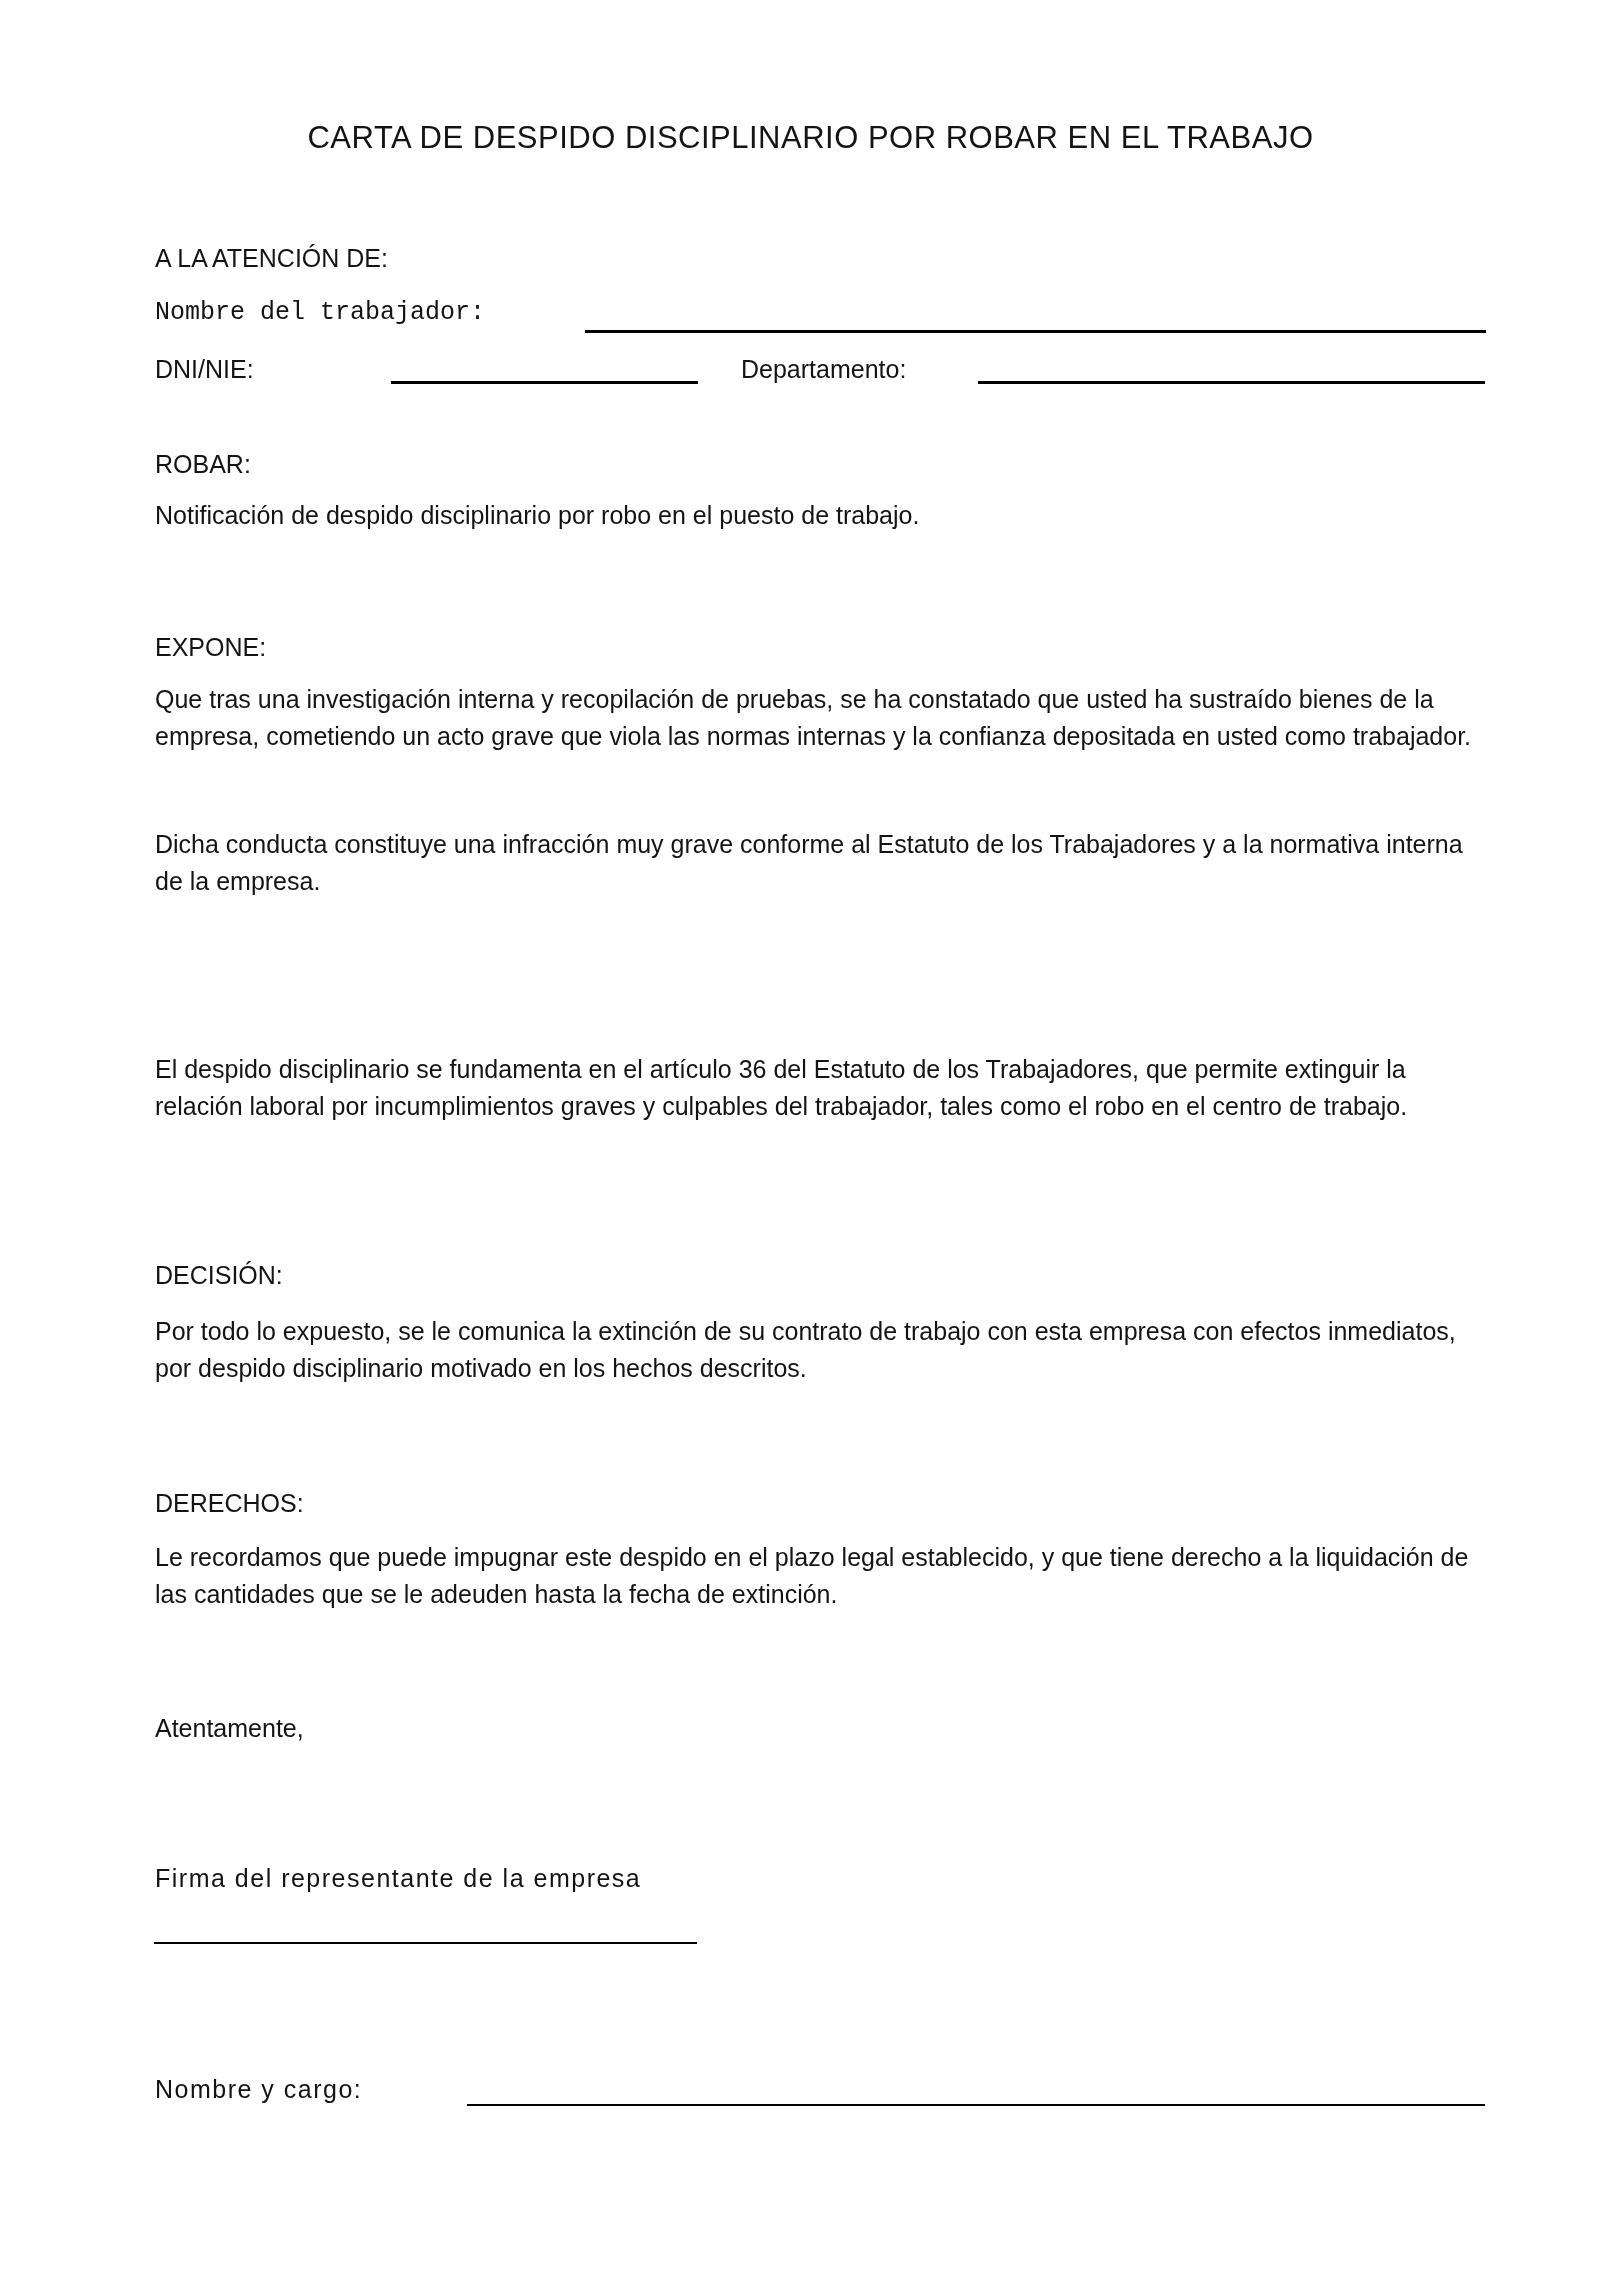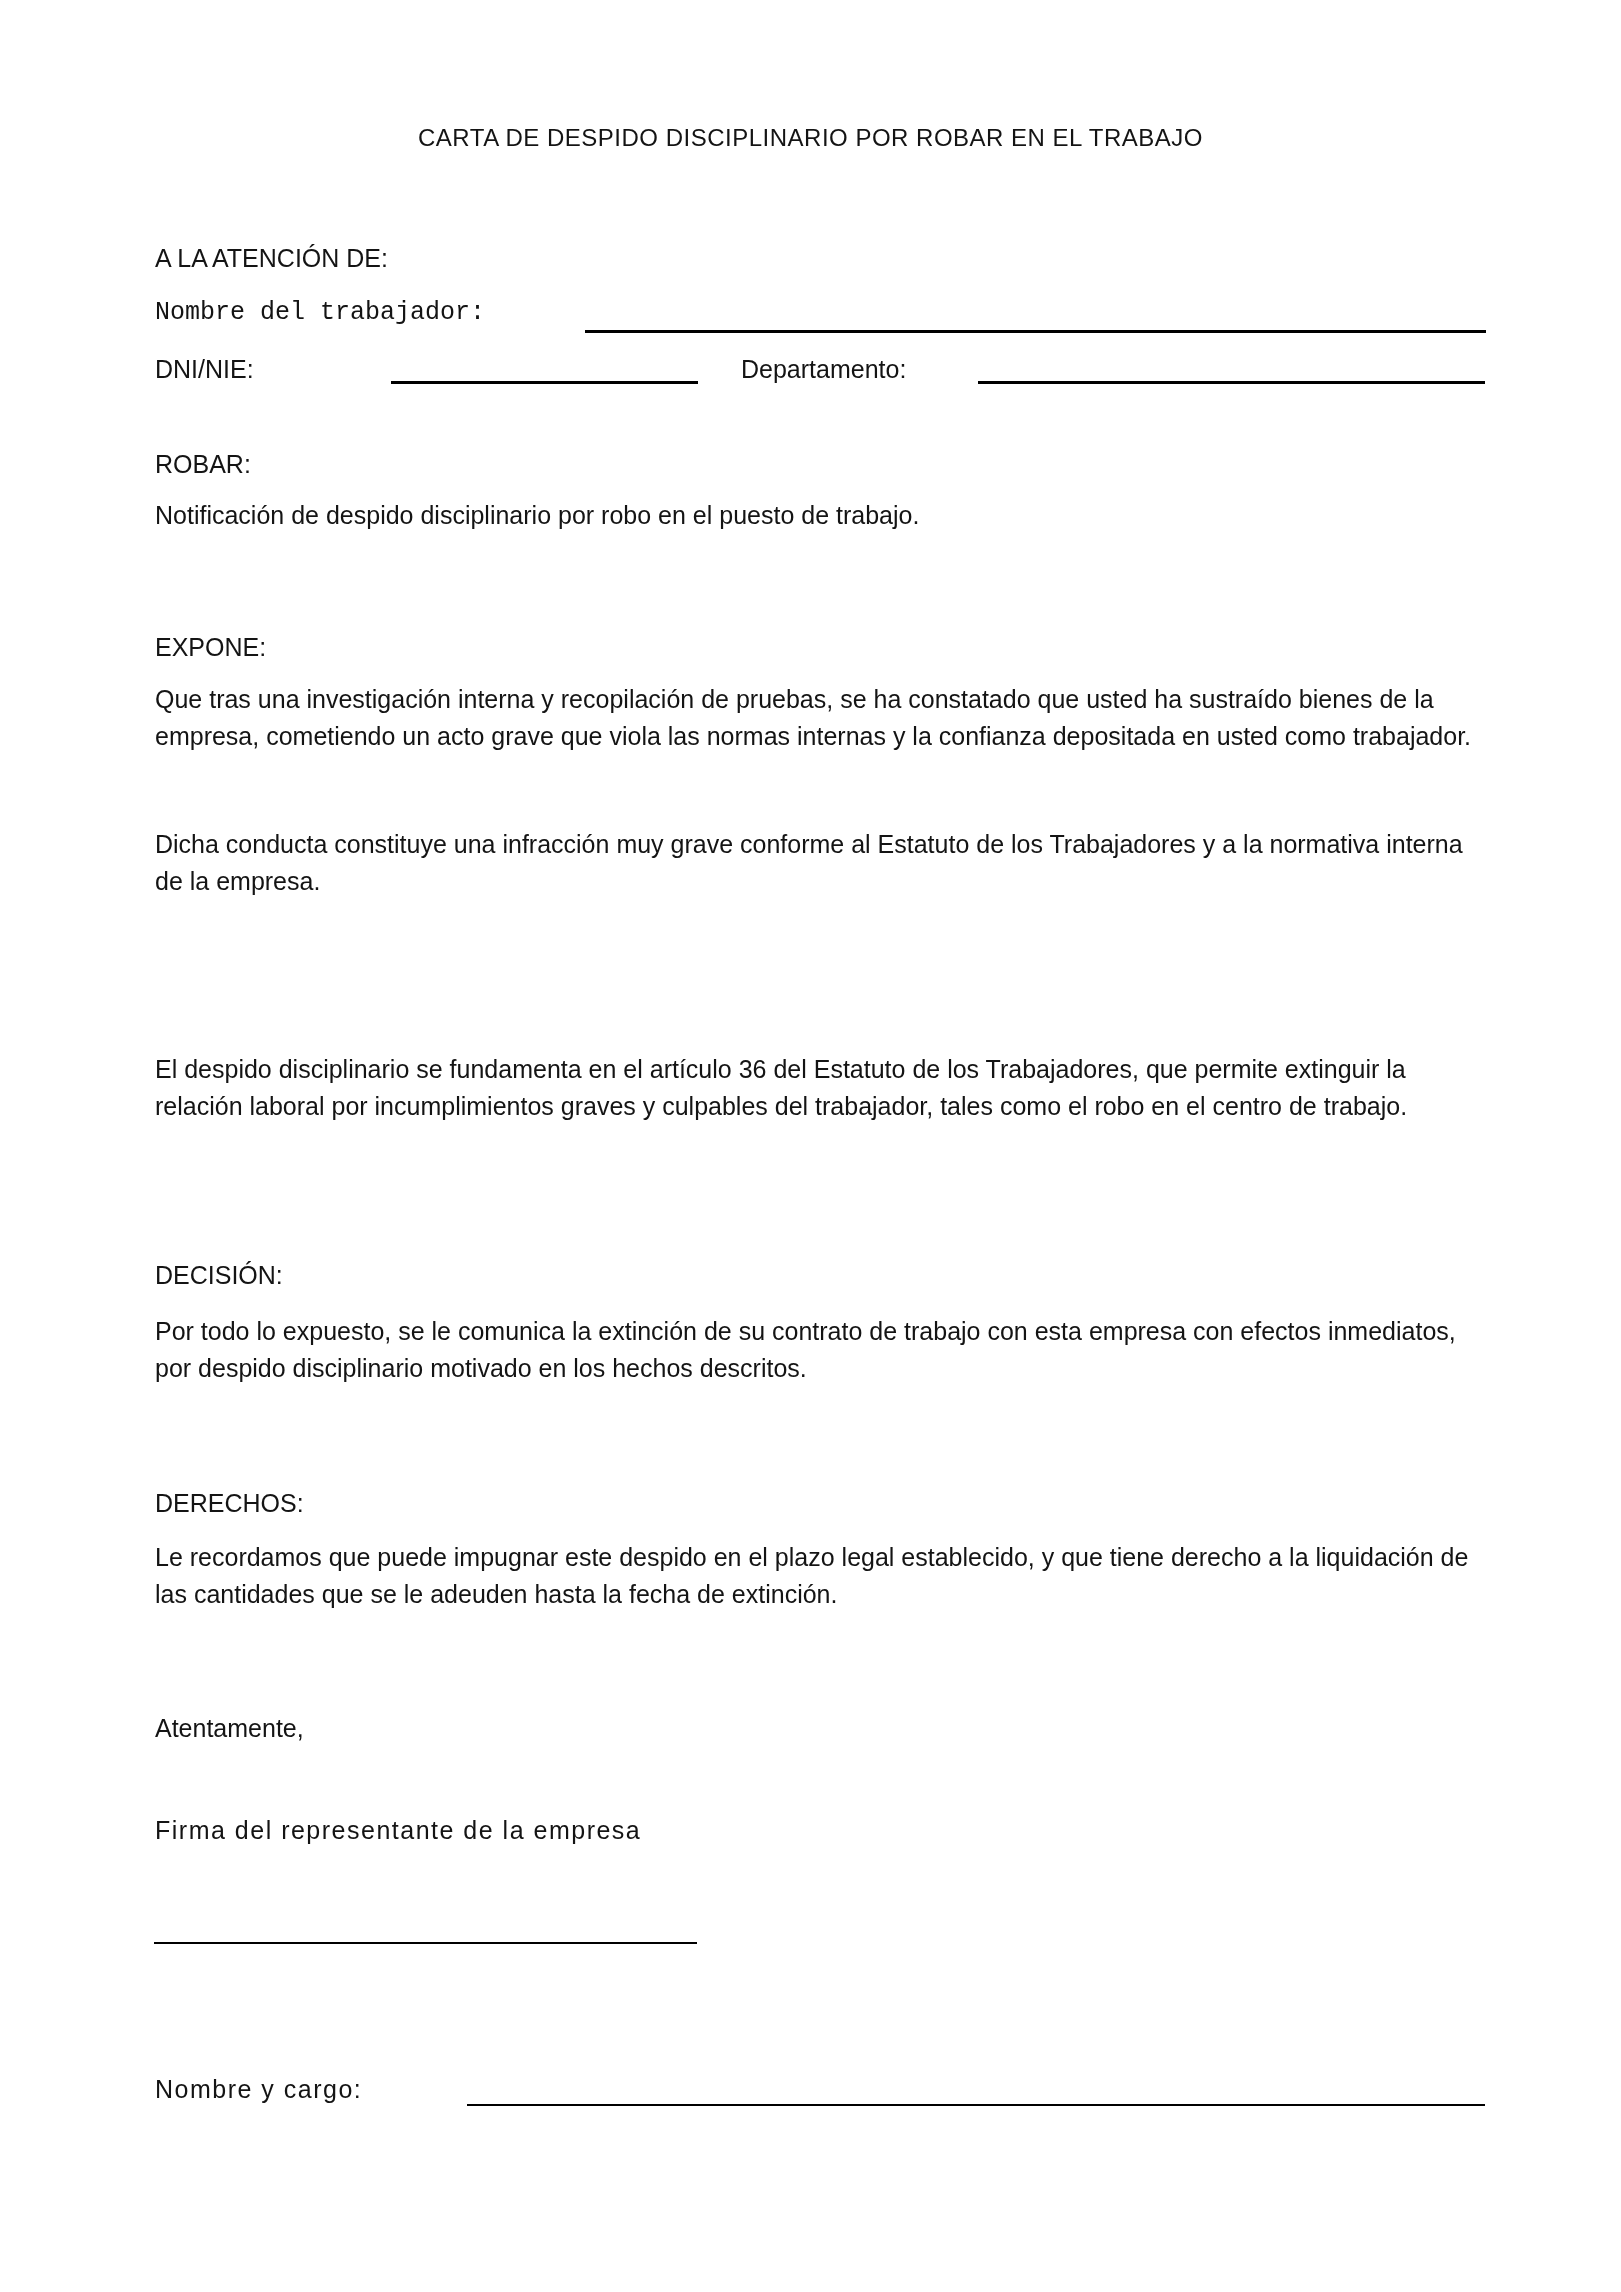--- a/index.html
+++ b/index.html
@@ -11,21 +11,21 @@
     background: #ffffff;
     font-family: "Liberation Sans", "DejaVu Sans", sans-serif;
     color: #141414;
     overflow: hidden;
   }
   .doc-title {
     position: absolute;
     left: 0;
     width: 1621px;
     text-align: center;
-    font-size: 24px;
+    font-size: 31px;
     line-height: 43px;
     font-weight: 400;
     letter-spacing: 0.5px;
     white-space: nowrap;
   }
   .body-text {
     position: absolute;
     left: 155px;
     width: 1330px;
     font-size: 25px;
@@ -72,20 +72,20 @@
   <div class="body-text" style="top:1051px;">El despido disciplinario se fundamenta en el artículo 36 del Estatuto de los Trabajadores, que permite extinguir la relación laboral por incumplimientos graves y culpables del trabajador, tales como el robo en el centro de trabajo.</div>
 
   <div class="body-text heading" style="top:1257px;">DECISIÓN:</div>
   <div class="body-text" style="top:1313px;">Por todo lo expuesto, se le comunica la extinción de su contrato de trabajo con esta empresa con efectos inmediatos, por despido disciplinario motivado en los hechos descritos.</div>
 
   <div class="body-text heading" style="top:1485px;">DERECHOS:</div>
   <div class="body-text" style="top:1539px;">Le recordamos que puede impugnar este despido en el plazo legal establecido, y que tiene derecho a la liquidación de las cantidades que se le adeuden hasta la fecha de extinción.</div>
 
   <div class="body-text nowrap" style="top:1710px;">Atentamente,</div>
 
-  <div class="body-text nowrap spaced" style="top:1812px;">Firma del representante de la empresa</div>
+  <div class="body-text nowrap spaced" style="top:1860px;">Firma del representante de la empresa</div>
   <div class="fill-line thin" style="top:1942px; left:154px; width:543px;"></div>
 
   <div class="body-text nowrap spaced" style="top:2071px;">Nombre y cargo:</div>
   <div class="fill-line thin" style="top:2104px; left:467px; width:1018px;"></div>
 
 </div>
 
 
 </body></html>

